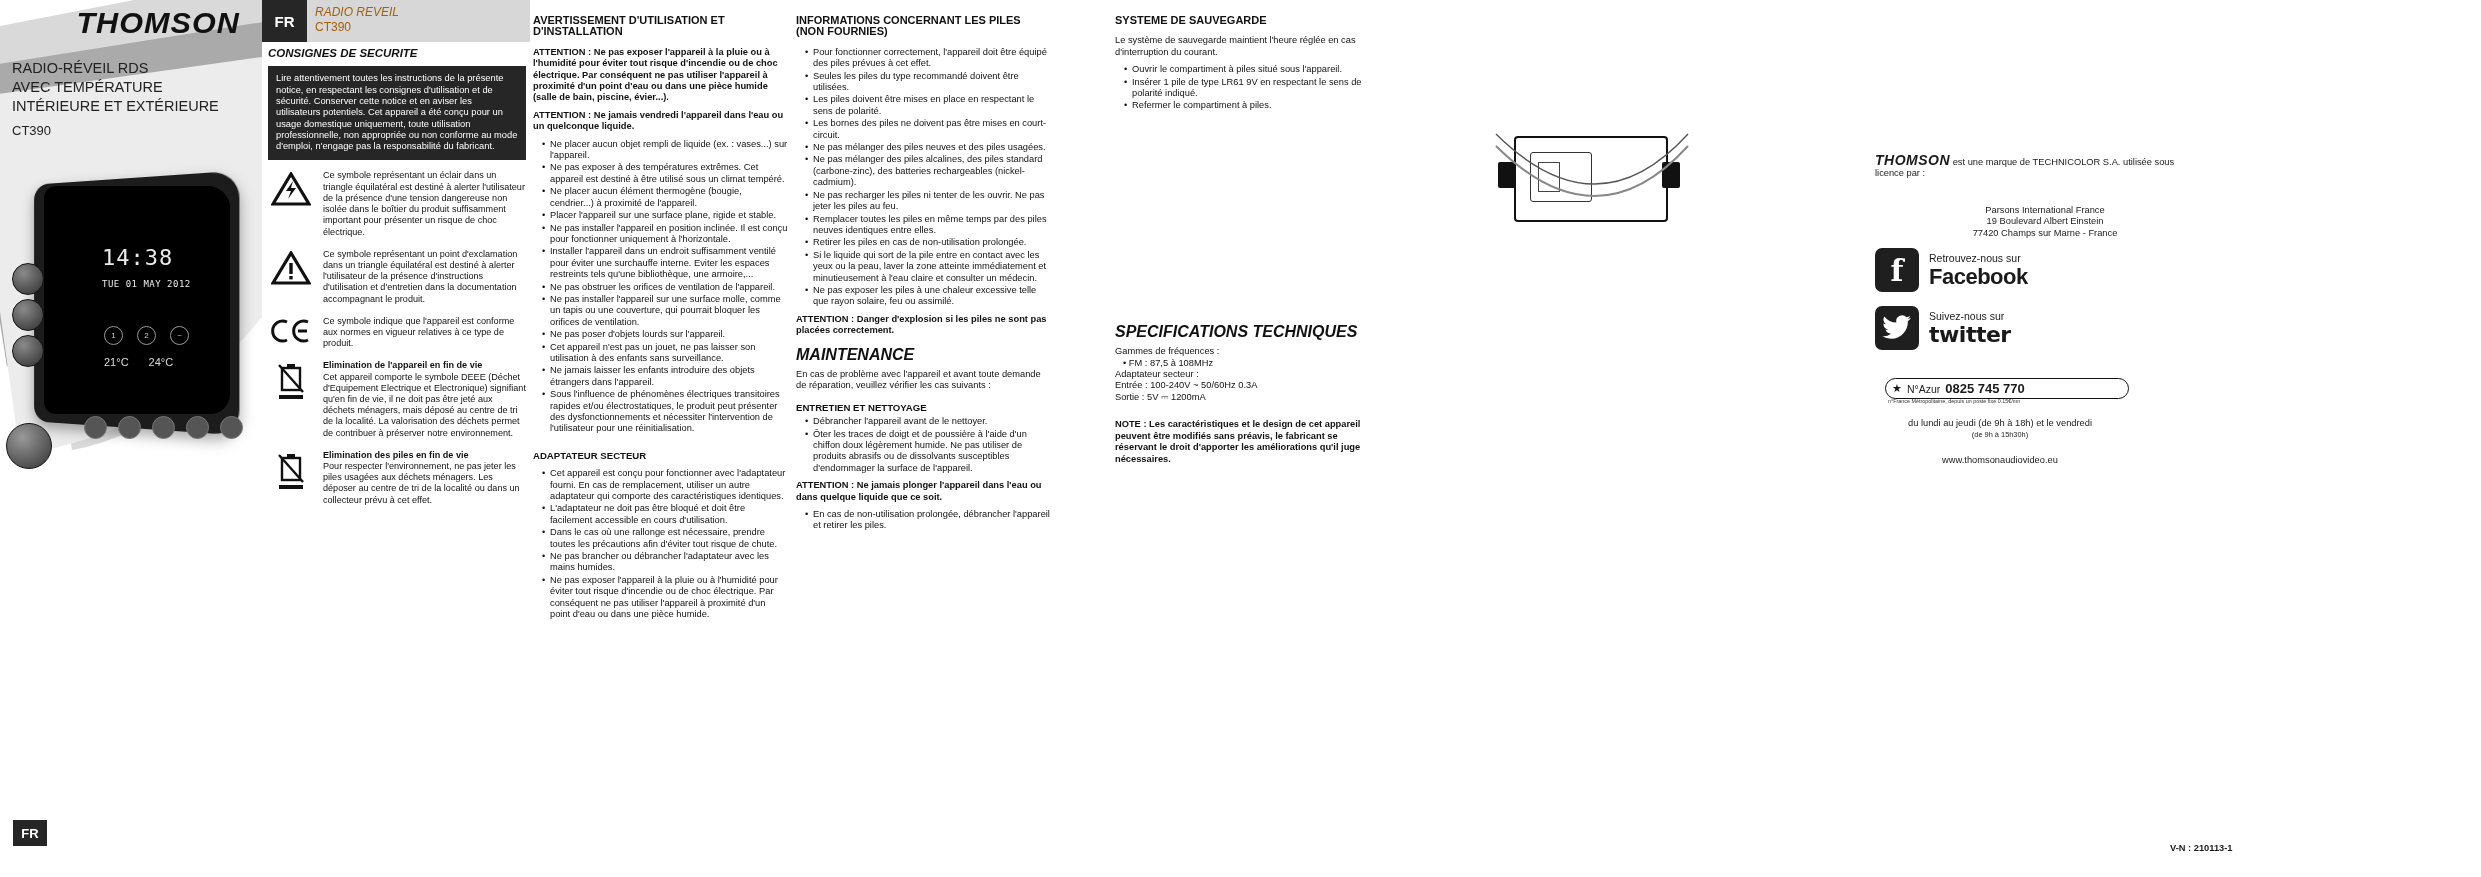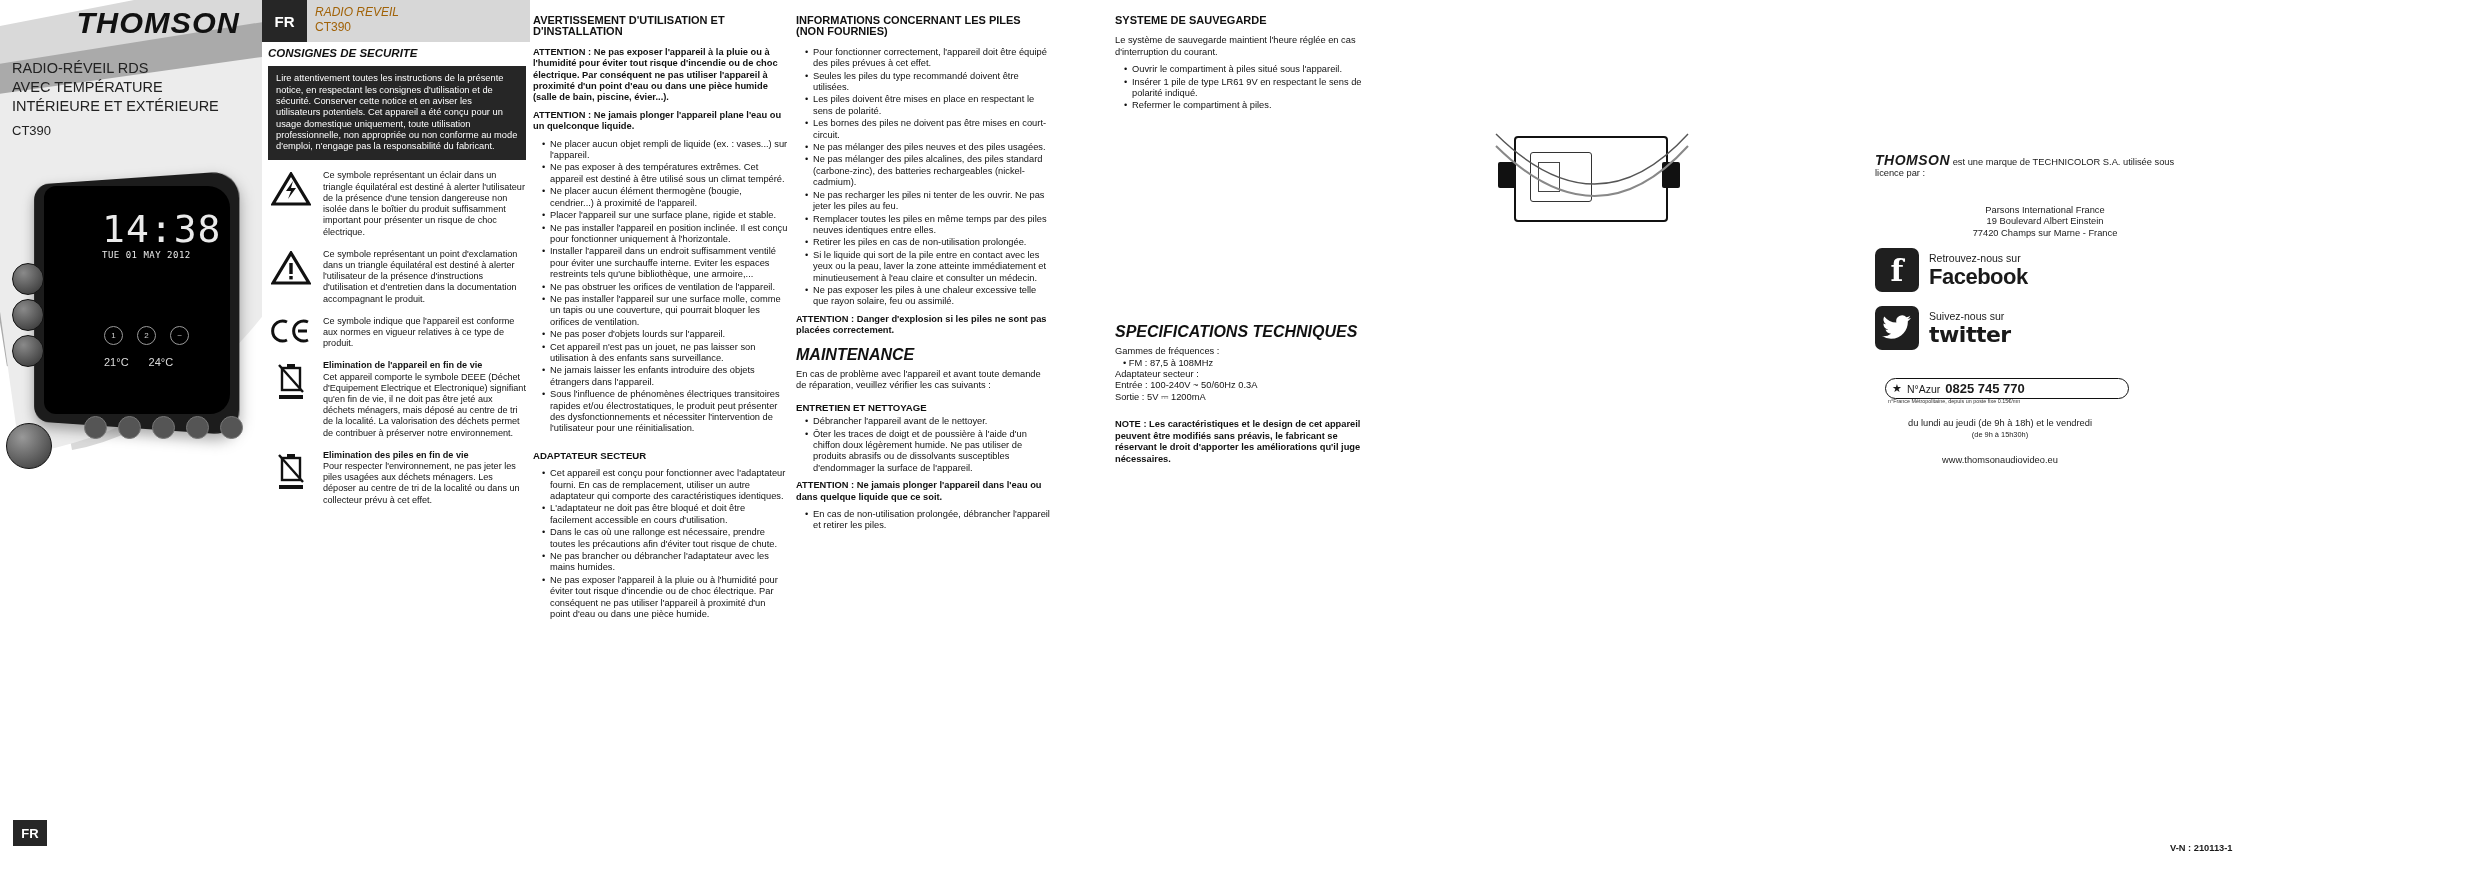--- a/index.html
+++ b/index.html
@@ -19,21 +19,21 @@
   .cover-title{position:absolute;left:12px;top:59px;z-index:5;font-size:14.5px;line-height:19px;color:#222;}
   .cover-model{position:absolute;left:12px;top:123px;z-index:5;font-size:13px;color:#222;}
 
   
   .product{position:absolute;left:-2px;top:168px;width:268px;height:300px;z-index:4;}
   .prod-body{position:absolute;left:28px;top:10px;width:210px;height:250px;background:#1c1c1c;
      border-radius:16px 26px 24px 16px;transform:perspective(420px) rotateY(-13deg);box-shadow:0 6px 14px rgba(0,0,0,.35);}
   .prod-front{position:absolute;left:46px;top:18px;width:186px;height:228px;background:#000;
      border-radius:12px 22px 20px 12px;}
   .lcd{position:absolute;left:58px;top:28px;width:156px;height:130px;color:#eaeaea;font-family:"DejaVu Sans Mono",monospace;}
-  .lcd .big{font-size:38px;letter-spacing:1px;line-height:30px;}
+  .lcd .big{font-size:22px;letter-spacing:1px;line-height:30px;margin-top:29px;}
   .lcd .sml{font-size:9px;letter-spacing:.5px;margin-top:6px;}
   .knobrow{position:absolute;left:40px;top:230px;width:190px;height:28px;}
   .knob{position:absolute;width:21px;height:21px;border-radius:50%;background:#555;border:1px solid #777;}
   .sideknobs{position:absolute;left:14px;top:95px;width:34px;height:120px;}
   .sideknob{position:absolute;left:0;width:30px;height:30px;border-radius:50%;
      background:radial-gradient(circle at 35% 30%,#8a8a8a,#2d2d2d);border:1px solid #111;}
   .bigknob{position:absolute;left:8px;top:255px;width:44px;height:44px;border-radius:50%;
      background:radial-gradient(circle at 35% 30%,#999,#333);border:1px solid #111;}
   .temprow{position:absolute;left:60px;top:170px;width:152px;color:#dcdcdc;font-size:11px;display:flex;gap:20px;align-items:center;}
   .icnrow{position:absolute;left:60px;top:140px;width:152px;display:flex;gap:14px;}
@@ -232,21 +232,21 @@
         <div class="bold">Elimination des piles en fin de vie</div>
         <span>Pour respecter l'environnement, ne pas jeter les piles usagées aux déchets ménagers.
 Les déposer au centre de tri de la localité ou dans un collecteur prévu à cet effet.</span>
       </div>
     </div>
   </div>
 
   <div class="col" id="col2">
     <h2>AVERTISSEMENT D'UTILISATION ET D'INSTALLATION</h2>
     <p class="bold">ATTENTION : Ne pas exposer l'appareil à la pluie ou à l'humidité pour éviter tout risque d'incendie ou de choc électrique. Par conséquent ne pas utiliser l'appareil à proximité d'un point d'eau ou dans une pièce humide (salle de bain, piscine, évier...).</p>
-    <p class="bold">ATTENTION : Ne jamais plonger l'appareil plane l'eau ou un quelconque liquide.</p>
+    <p class="bold">ATTENTION : Ne jamais vendredi l'appareil dans l'eau ou un quelconque liquide.</p>
     <ul>
       <li>Ne placer aucun objet rempli de liquide (ex. : vases...) sur l'appareil.</li>
       <li>Ne pas exposer à des températures extrêmes. Cet appareil est destiné à être utilisé sous un climat tempéré.</li>
       <li>Ne placer aucun élément thermogène (bougie, cendrier...) à proximité de l'appareil.</li>
       <li>Placer l'appareil sur une surface plane, rigide et stable.</li>
       <li>Ne pas installer l'appareil en position inclinée. Il est conçu pour fonctionner uniquement à l'horizontale.</li>
       <li>Installer l'appareil dans un endroit suffisamment ventilé pour éviter une surchauffe interne. Eviter les espaces restreints tels qu'une bibliothèque, une armoire,...</li>
       <li>Ne pas obstruer les orifices de ventilation de l'appareil.</li>
       <li>Ne pas installer l'appareil sur une surface molle, comme un tapis ou une couverture, qui pourrait bloquer les orifices de ventilation.</li>
       <li>Ne pas poser d'objets lourds sur l'appareil.</li>

